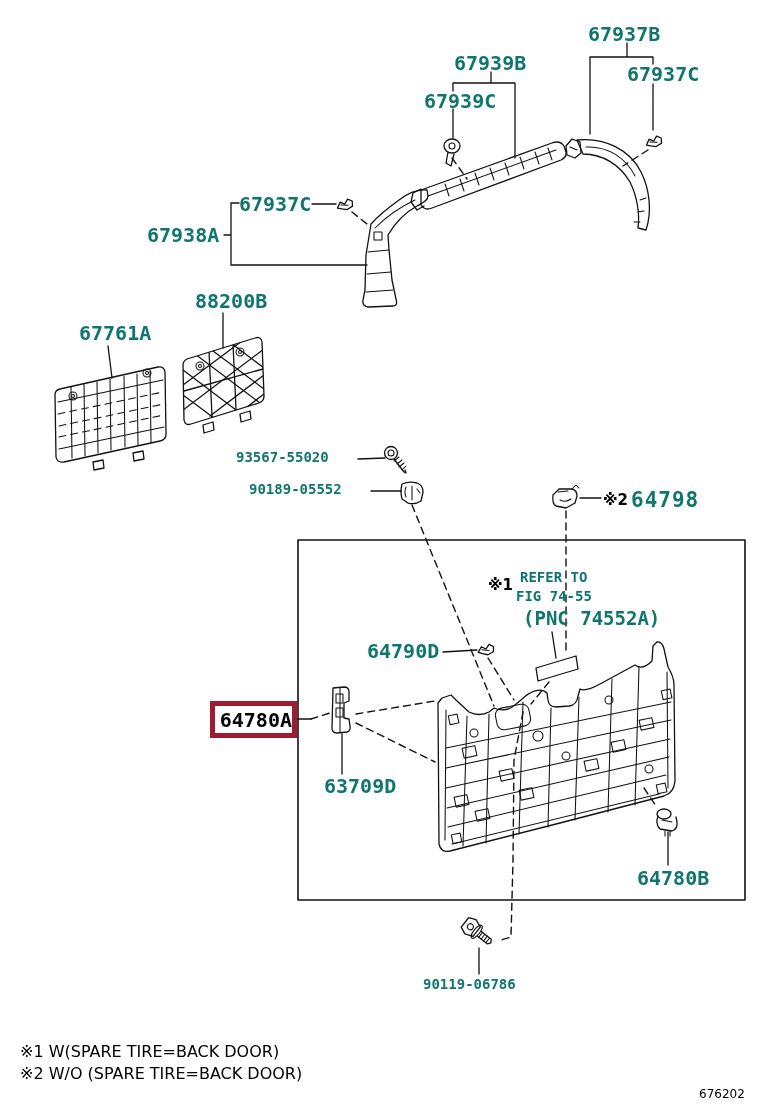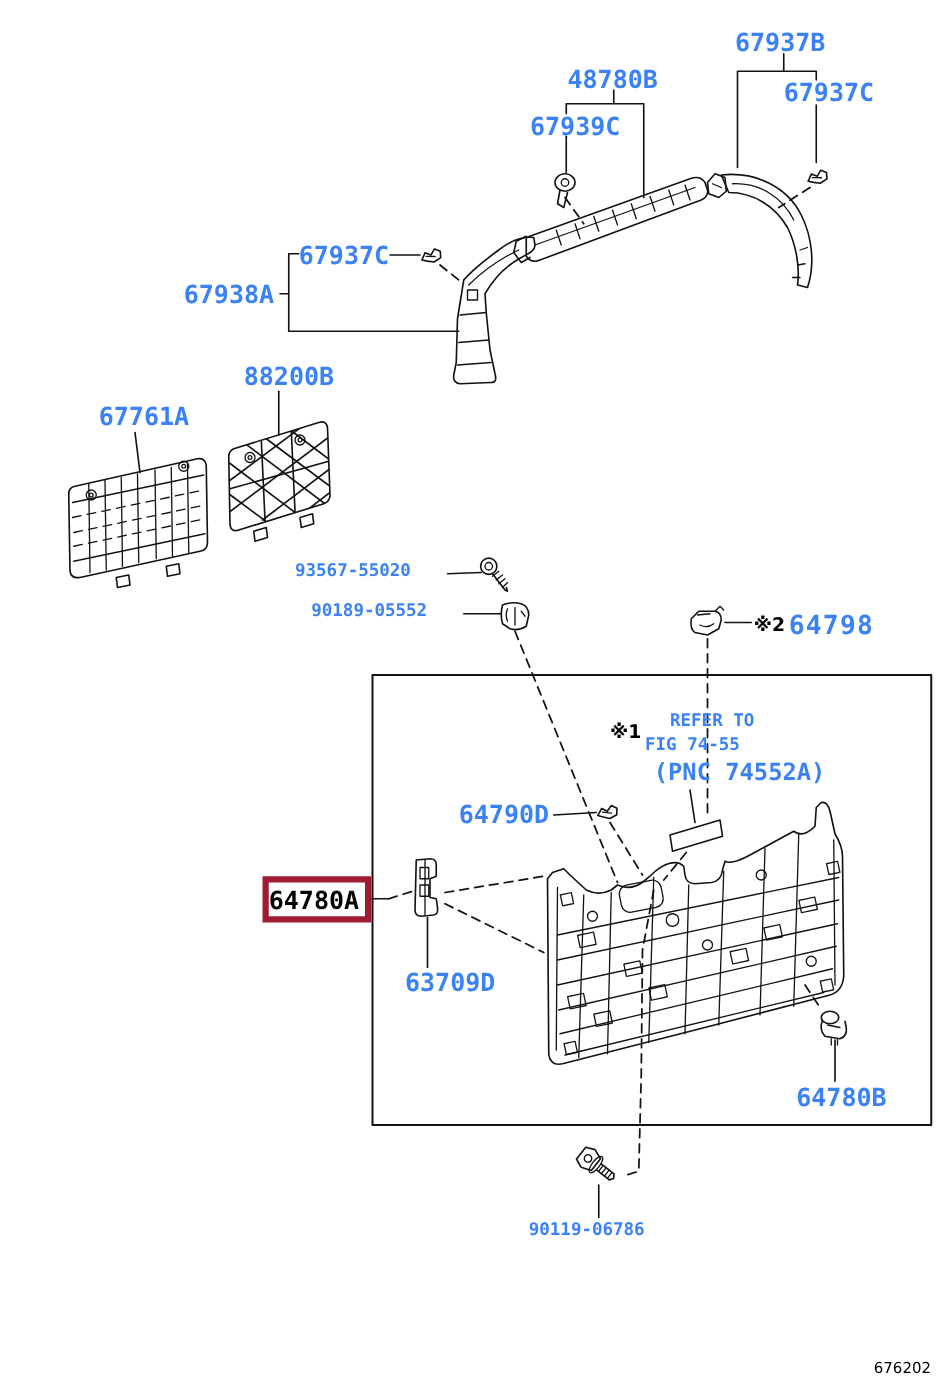--- a/index.html
+++ b/index.html
@@ -3,33 +3,33 @@
 <meta charset="utf-8">
 <style>
   html,body{margin:0;padding:0;background:#fff;}
   .stage{position:relative;width:760px;height:1112px;background:#fff;overflow:hidden;
          font-family:"DejaVu Sans Mono",monospace;}
   .stage svg{position:absolute;left:0;top:0;}
   .lineart *{stroke:#121212;fill:none;stroke-width:1.3;stroke-linecap:round;stroke-linejoin:round;}
   .lineart .dash{stroke-dasharray:7 5;stroke-width:1.4;}
   .lineart .thin{stroke-width:1.05;}
   .lineart .box{stroke-width:1.6;}
-  .lbl{position:absolute;font-weight:bold;color:#3b82f6;white-space:nowrap;line-height:1;cursor:default;}
+  .lbl{position:absolute;font-weight:bold;color:#0f766e;white-space:nowrap;line-height:1;cursor:default;}
   .f20{font-size:20px;}
   .f21{font-size:21px;letter-spacing:1px;}
   .f19{font-size:14px;}
   .f16m{font-size:19px;text-align:right;}
   .pref{position:absolute;font-family:"DejaVu Sans",sans-serif;font-weight:bold;font-size:15px;
         color:#000;white-space:nowrap;line-height:1;}
   .note{position:absolute;font-family:"DejaVu Sans",sans-serif;font-size:16px;color:#000;
         white-space:nowrap;line-height:1;}
   .code{position:absolute;left:699px;top:1087px;font-family:"DejaVu Sans",sans-serif;
         font-size:12px;color:#000000;letter-spacing:0;}
   .hlbox{position:absolute;left:210px;top:701px;width:87px;height:37px;border:5px solid #9E1B32;
-         box-sizing:border-box;display:flex;align-items:center;justify-content:flex-start;}
+         box-sizing:border-box;display:flex;align-items:center;justify-content:flex-end;}
   .hlbox span{font-size:20px;font-weight:bold;color:#000;line-height:1;}
 </style>
 </head>
 <body>
 
 <div class="stage">
 
   <svg class="lineart" width="760" height="1112" viewBox="0 0 760 1112">
     <defs>
       <clipPath id="latticeClip">
@@ -195,41 +195,43 @@
       <path class="dash" d="M549,682 L531,704"></path>
       <path class="dash" d="M523,712 L514,760 L513,860 L511,937 L498,941"></path>
       <path class="dash" d="M311,719 L330,713"></path>
       <path class="dash" d="M356,714 L435,701"></path>
       <path class="dash" d="M356,723 L435,762"></path>
       <path class="dash" d="M644,788 L656,806"></path>
     </g>
   </svg>
 
   <div class="lbl f20" style="left:588px;top:24px;">67937B</div>
-  <div class="lbl f20" style="left:454px;top:53px;">48780B</div>
+  <div class="lbl f20" style="left:454px;top:53px;">67939B</div>
   <div class="lbl f20" style="left:424px;top:91px;">67939C</div>
   <div class="lbl f20" style="left:627px;top:64px;">67937C</div>
   <div class="lbl f20" style="left:239px;top:194px;">67937C</div>
   <div class="lbl f20" style="left:147px;top:225px;">67938A</div>
   <div class="lbl f20" style="left:195px;top:291px;">88200B</div>
   <div class="lbl f20" style="left:79px;top:323px;">67761A</div>
   <div class="lbl f19" style="left:236px;top:450px;">93567-55020</div>
   <div class="lbl f19" style="left:249px;top:482px;">90189-05552</div>
   <div class="pref" style="left:603px;top:493px;">※2</div>
   <div class="lbl f21" style="left:631px;top:490px;">64798</div>
   <div class="lbl f20" style="left:367px;top:641px;">64790D</div>
   <div class="lbl f20" style="left:324px;top:776px;">63709D</div>
   <div class="lbl f20" style="left:637px;top:868px;">64780B</div>
   <div class="lbl f19" style="left:423px;top:977px;">90119-06786</div>
 
   <div class="hlbox" style="border-color: rgb(158, 27, 50);">
     <span>64780A</span>
   </div>
 
   <div class="pref" style="left:488px;top:578px;">※1</div>
-  <div class="lbl f19" style="left:536px;top:570px;text-align:right;">REFER TO</div>
+  <div class="lbl f19" style="left:520px;top:570px;text-align:right;">REFER TO</div>
   <div class="lbl f19" style="left:516px;top:589px;">FIG 74-55</div>
   <div class="lbl f16m" style="left:523px;top:609px;">(PNC 74552A)</div>
 
+  <div class="note" style="left:20px;top:1044px;">※1 W(SPARE TIRE=BACK DOOR)</div>
+  <div class="note" style="left:20px;top:1066px;">※2 W/O (SPARE TIRE=BACK DOOR)</div>
 
   <div class="code">676202</div>
 
 </div>
 
 </body></html>

